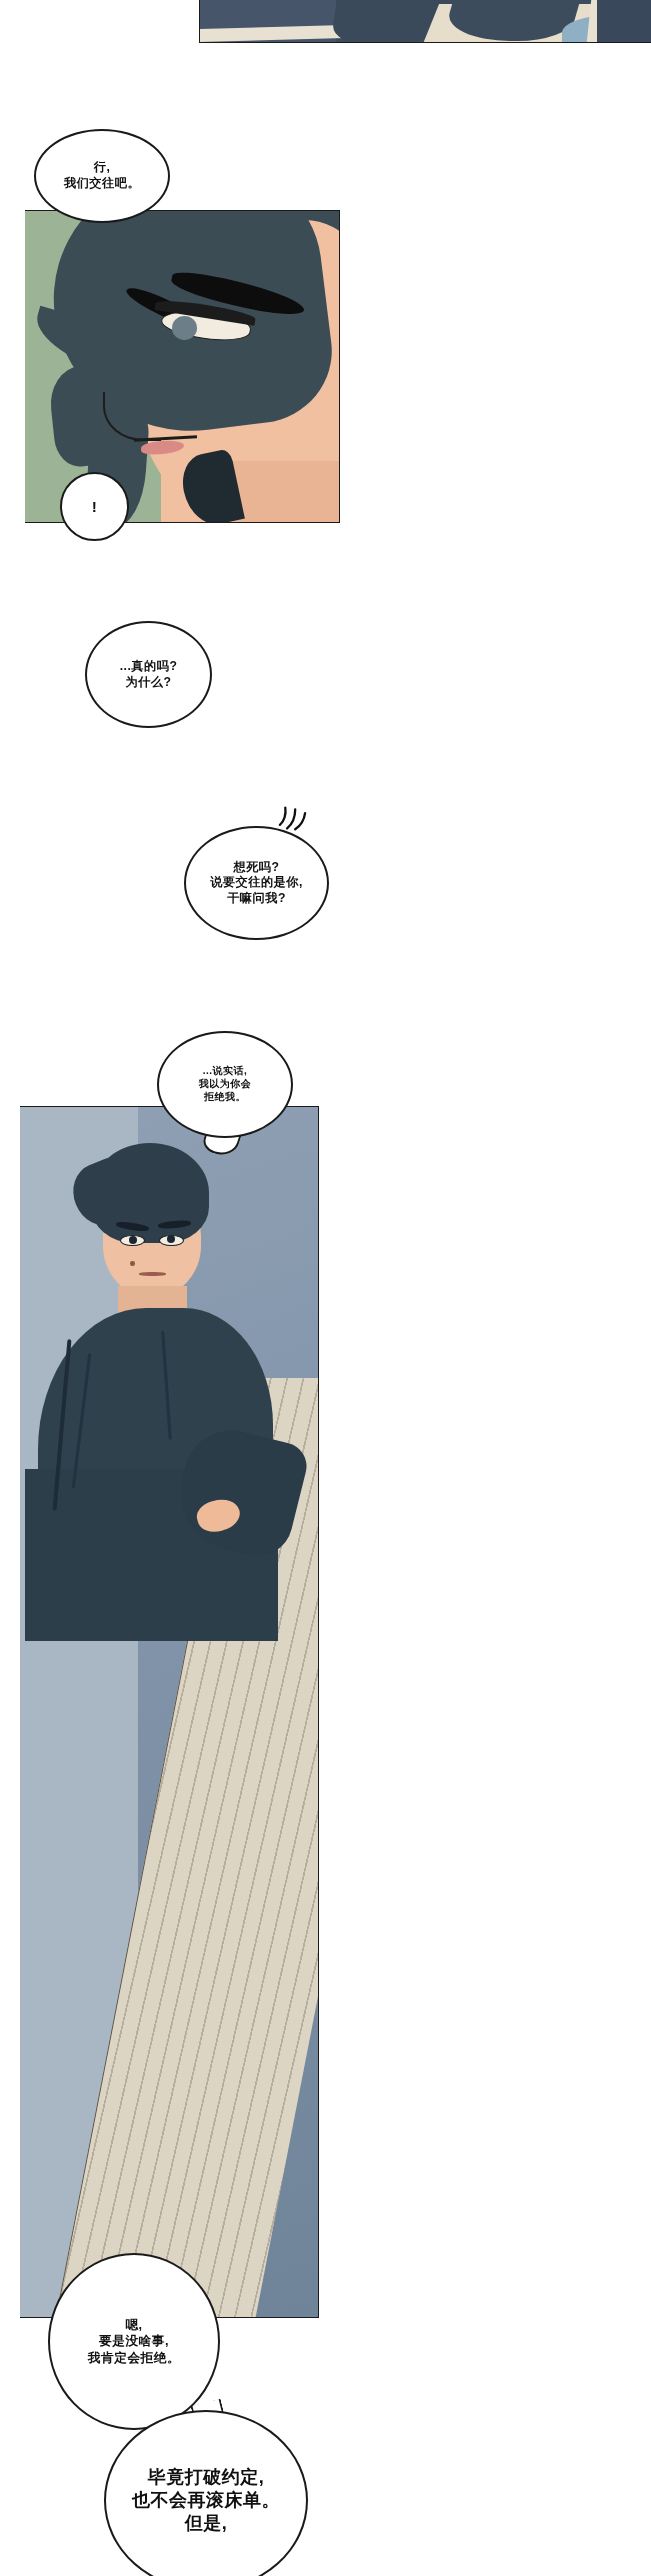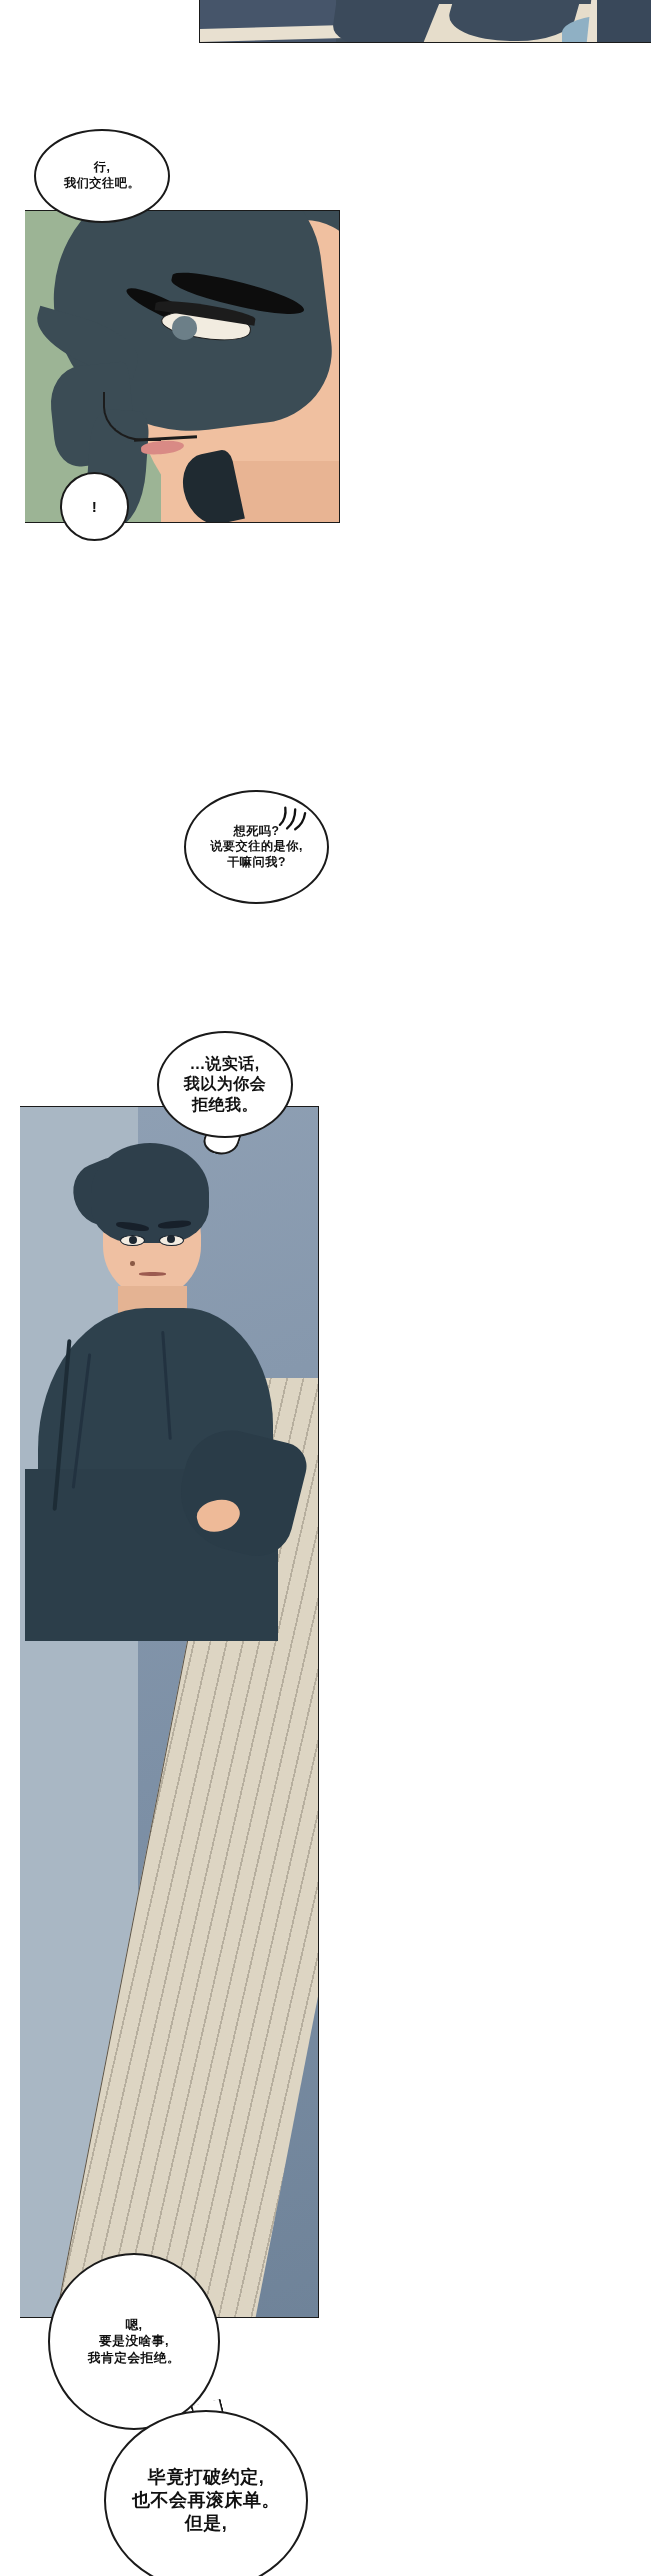--- a/index.html
+++ b/index.html
@@ -452,25 +452,25 @@
 
   #bubble-1 { left: 34px;  top: 129px;  width: 136px; height: 94px; }
   #bubble-1 .btext { font-size: 12.2px; }
 
   #bubble-excl { left: 60px; top: 472px; width: 69px; height: 69px; }
   #bubble-excl .btext { font-size: 15.4px; }
 
   #bubble-2 { left: 85px; top: 621px; width: 127px; height: 107px; }
   #bubble-2 .btext { font-size: 12.2px; }
 
-  #bubble-3 { left: 184px; top: 790px; width: 145px; height: 114px; }
+  #bubble-3 { left: 184px; top: 826px; width: 145px; height: 114px; }
   #bubble-3 .btext { font-size: 12.2px; }
 
   #bubble-4 { left: 157px; top: 1031px; width: 136px; height: 107px; }
-  #bubble-4 .btext { font-size: 16px; }
+  #bubble-4 .btext { font-size: 10px; }
 
   #bubble-5 { left: 48px; top: 2253px; width: 172px; height: 177px; }
   #bubble-5 .btext { font-size: 12.7px; }
 
   #bubble-6 { left: 104px; top: 2410px; width: 204px; height: 181px; }
   #bubble-6 .btext { font-size: 18px; }
 
   
   .tail {
     position: absolute;
@@ -569,20 +569,24 @@
 
   <div class="bubble" id="bubble-1">
     <div class="btext">行,
 我们交往吧。</div>
   </div>
 
   <div class="bubble" id="bubble-excl">
     <div class="btext">!</div>
   </div>
 
+  <div class="bubble" id="bubble-2">
+    <div class="btext">...真的吗?
+为什么?</div>
+  </div>
 
   <div id="sparkle">
     <svg viewBox="0 0 34 30" width="31" height="27" aria-hidden="true">
       <path d="M3 22 C8 18, 10 10, 9 3" stroke="#111" stroke-width="2.6" fill="none" stroke-linecap="round"></path>
       <path d="M11 26 C17 21, 20 13, 20 5" stroke="#111" stroke-width="2.6" fill="none" stroke-linecap="round"></path>
       <path d="M20 27 C26 23, 30 16, 31 9" stroke="#111" stroke-width="2.6" fill="none" stroke-linecap="round"></path>
     </svg>
   </div>
 
   <div class="bubble" id="bubble-3">

